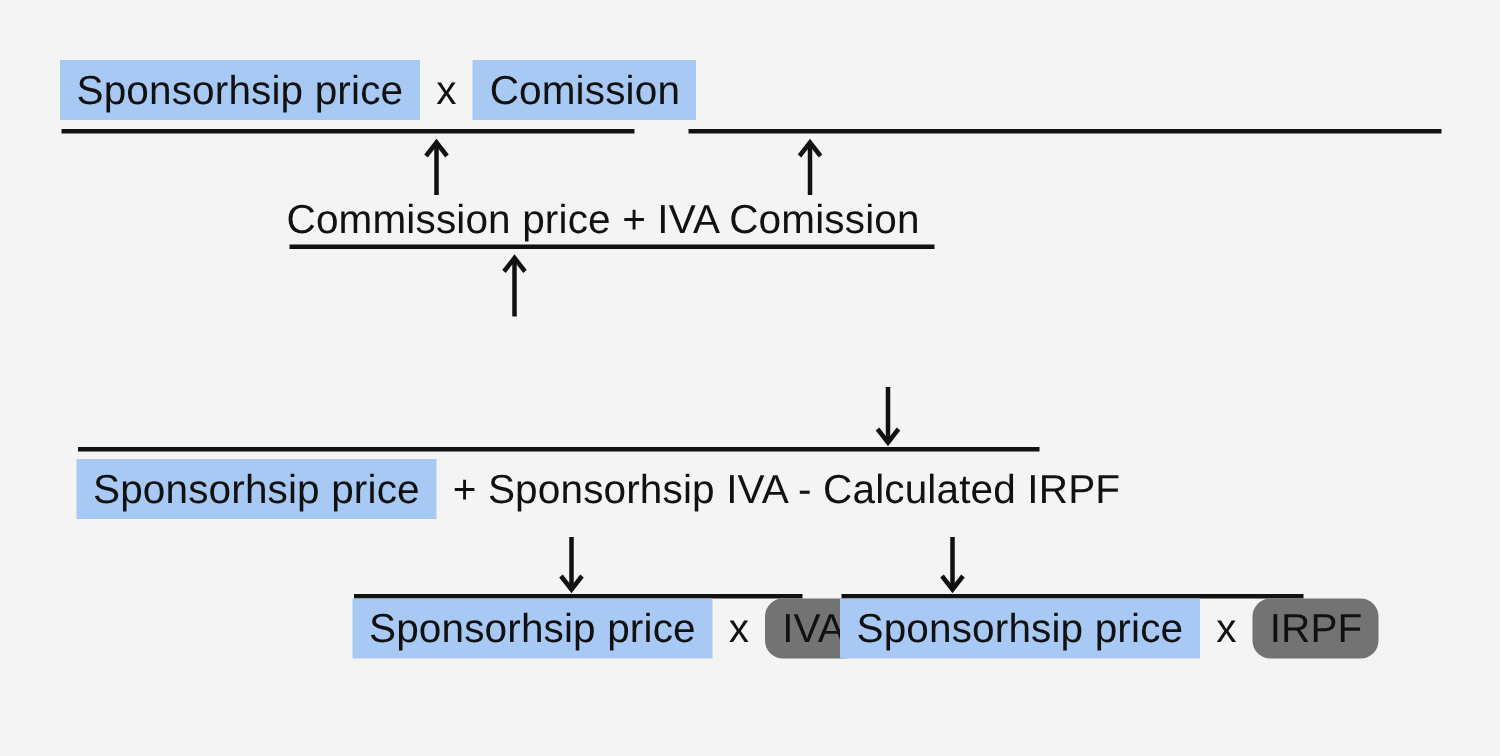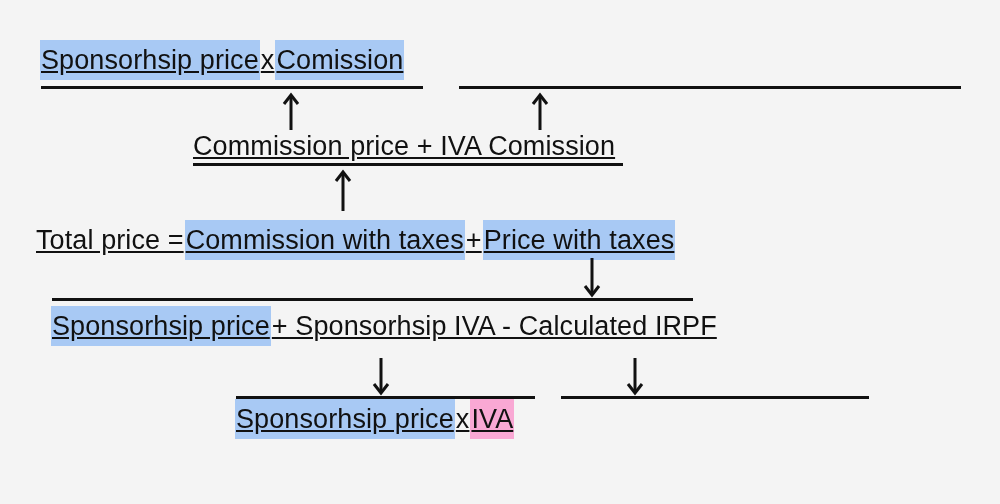--- a/index.html
+++ b/index.html
@@ -24,28 +24,28 @@
   .row {
     position: absolute;
     white-space: nowrap;
     font-size: 27px;
     line-height: 40px;
     color: #111111;
     letter-spacing: 0.1px;
   }
   .tok {
     display: inline-block;
-    padding: 0 1px;
-    text-decoration: underline;
+    padding: 0 11px;
   }
   .hl-blue {
     background: #a8c9f4;
   }
   .hl-tan {
-    background: #f9a8d4;
+    background: #737373;
+    border-radius: 12px;
   }
   .plain {
     background: transparent;
   }
 
   
   .rule {
     position: absolute;
     height: 0;
     border-top: 3px solid #111111;
@@ -78,35 +78,32 @@
       <polyline points="2,12 9,3 16,12" fill="none" stroke="#111111" stroke-width="3"></polyline>
     </svg>
   </div>
   <div class="arrow" style="left:531px; top:92px;">
     <svg width="18" height="38" viewBox="0 0 18 38">
       <line x1="9" y1="38" x2="9" y2="4" stroke="#111111" stroke-width="3"></line>
       <polyline points="2,12 9,3 16,12" fill="none" stroke="#111111" stroke-width="3"></polyline>
     </svg>
   </div>
 
-  <div class="row" style="left:192px; top:126px;text-align:right;">
+  <div class="row" style="left:180px; top:126px;text-align:right;">
     <span class="tok plain">Commission price + IVA Comission</span>
   </div>
   <div class="rule" style="left:193px; top:163px; width:430px;"></div>
 
   <div class="arrow" style="left:334px; top:169px;">
     <svg width="18" height="42" viewBox="0 0 18 42">
       <line x1="9" y1="42" x2="9" y2="4" stroke="#111111" stroke-width="3"></line>
       <polyline points="2,12 9,3 16,12" fill="none" stroke="#111111" stroke-width="3"></polyline>
     </svg>
   </div>
 
-  <div class="row" style="left:35px; top:220px;">
-    <span class="tok plain">Total price = </span><span class="tok hl-blue">Commission with taxes</span><span class="tok plain"> + </span><span class="tok hl-blue">Price with taxes</span>
-  </div>
 
   <div class="arrow" style="left:583px; top:258px;">
     <svg width="18" height="40" viewBox="0 0 18 40">
       <line x1="9" y1="0" x2="9" y2="36" stroke="#111111" stroke-width="3"></line>
       <polyline points="2,28 9,37 16,28" fill="none" stroke="#111111" stroke-width="3"></polyline>
     </svg>
   </div>
 
   <div class="rule" style="left:52px; top:298px; width:641px;"></div>
   <div class="row" style="left:51px; top:306px;">
@@ -125,14 +122,17 @@
       <polyline points="2,26 9,35 16,26" fill="none" stroke="#111111" stroke-width="3"></polyline>
     </svg>
   </div>
 
   <div class="rule" style="left:236px; top:396px; width:299px;"></div>
   <div class="row" style="left:235px; top:399px;">
     <span class="tok hl-blue">Sponsorhsip price</span><span class="tok plain"> x </span><span class="tok hl-tan">IVA</span>
   </div>
 
   <div class="rule" style="left:561px; top:396px; width:308px;"></div>
+  <div class="row" style="left:560px; top:399px;">
+    <span class="tok hl-blue">Sponsorhsip price</span><span class="tok plain"> x </span><span class="tok hl-tan">IRPF</span>
+  </div>
 
 </div>
 
 </body></html>

